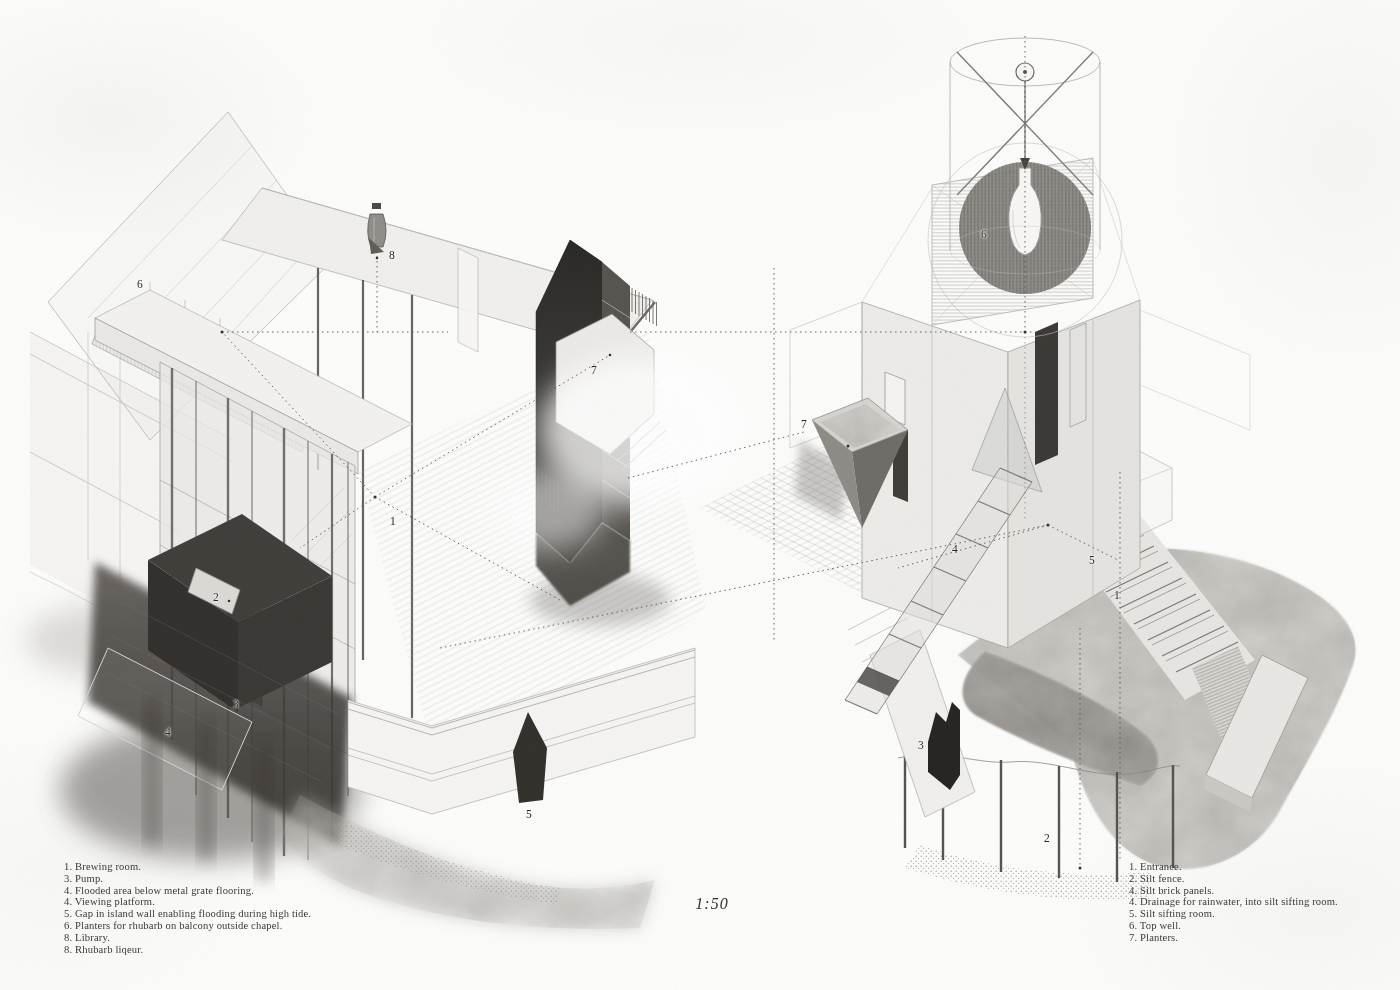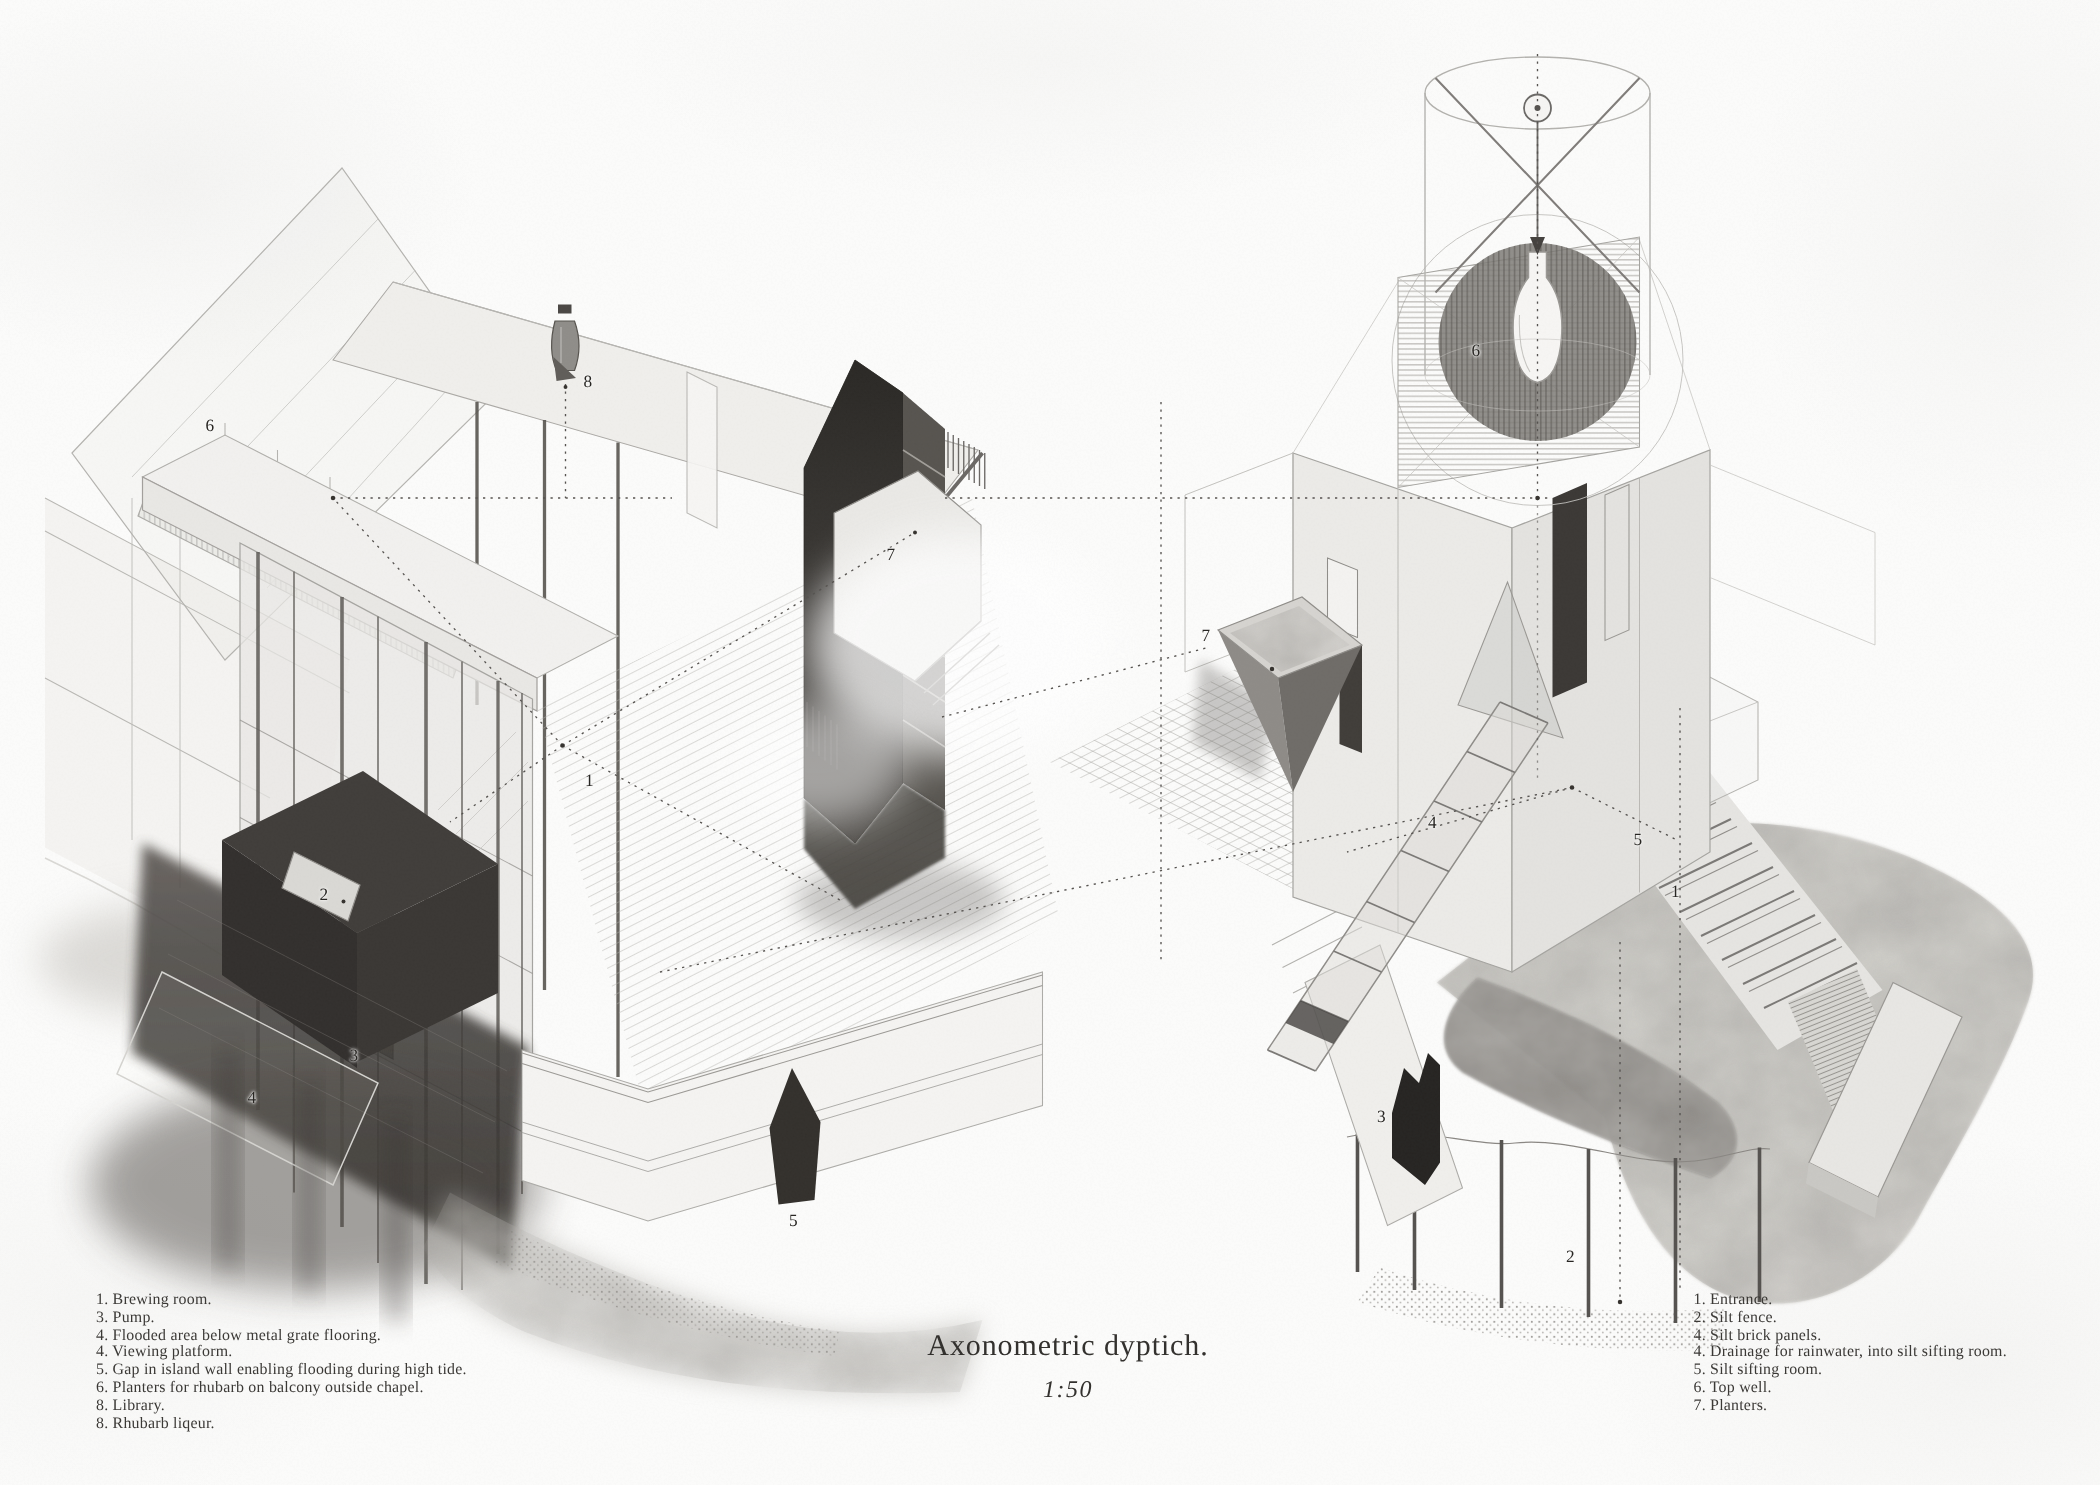--- a/index.html
+++ b/index.html
@@ -382,17 +382,16 @@
       <div>1. Entrance.</div>
       <div>2. Silt fence.</div>
       <div>4. Silt brick panels.</div>
       <div>4. Drainage for rainwater, into silt sifting room.</div>
       <div>5. Silt sifting room.</div>
       <div>6. Top well.</div>
       <div>7. Planters.</div>
     </div>
 
 <div id="title-block">
-  <div class="t">Axonometric dyptich.</div>
   <div class="s">1:50</div>
 </div>
 
 </div>
 
 </body></html>

